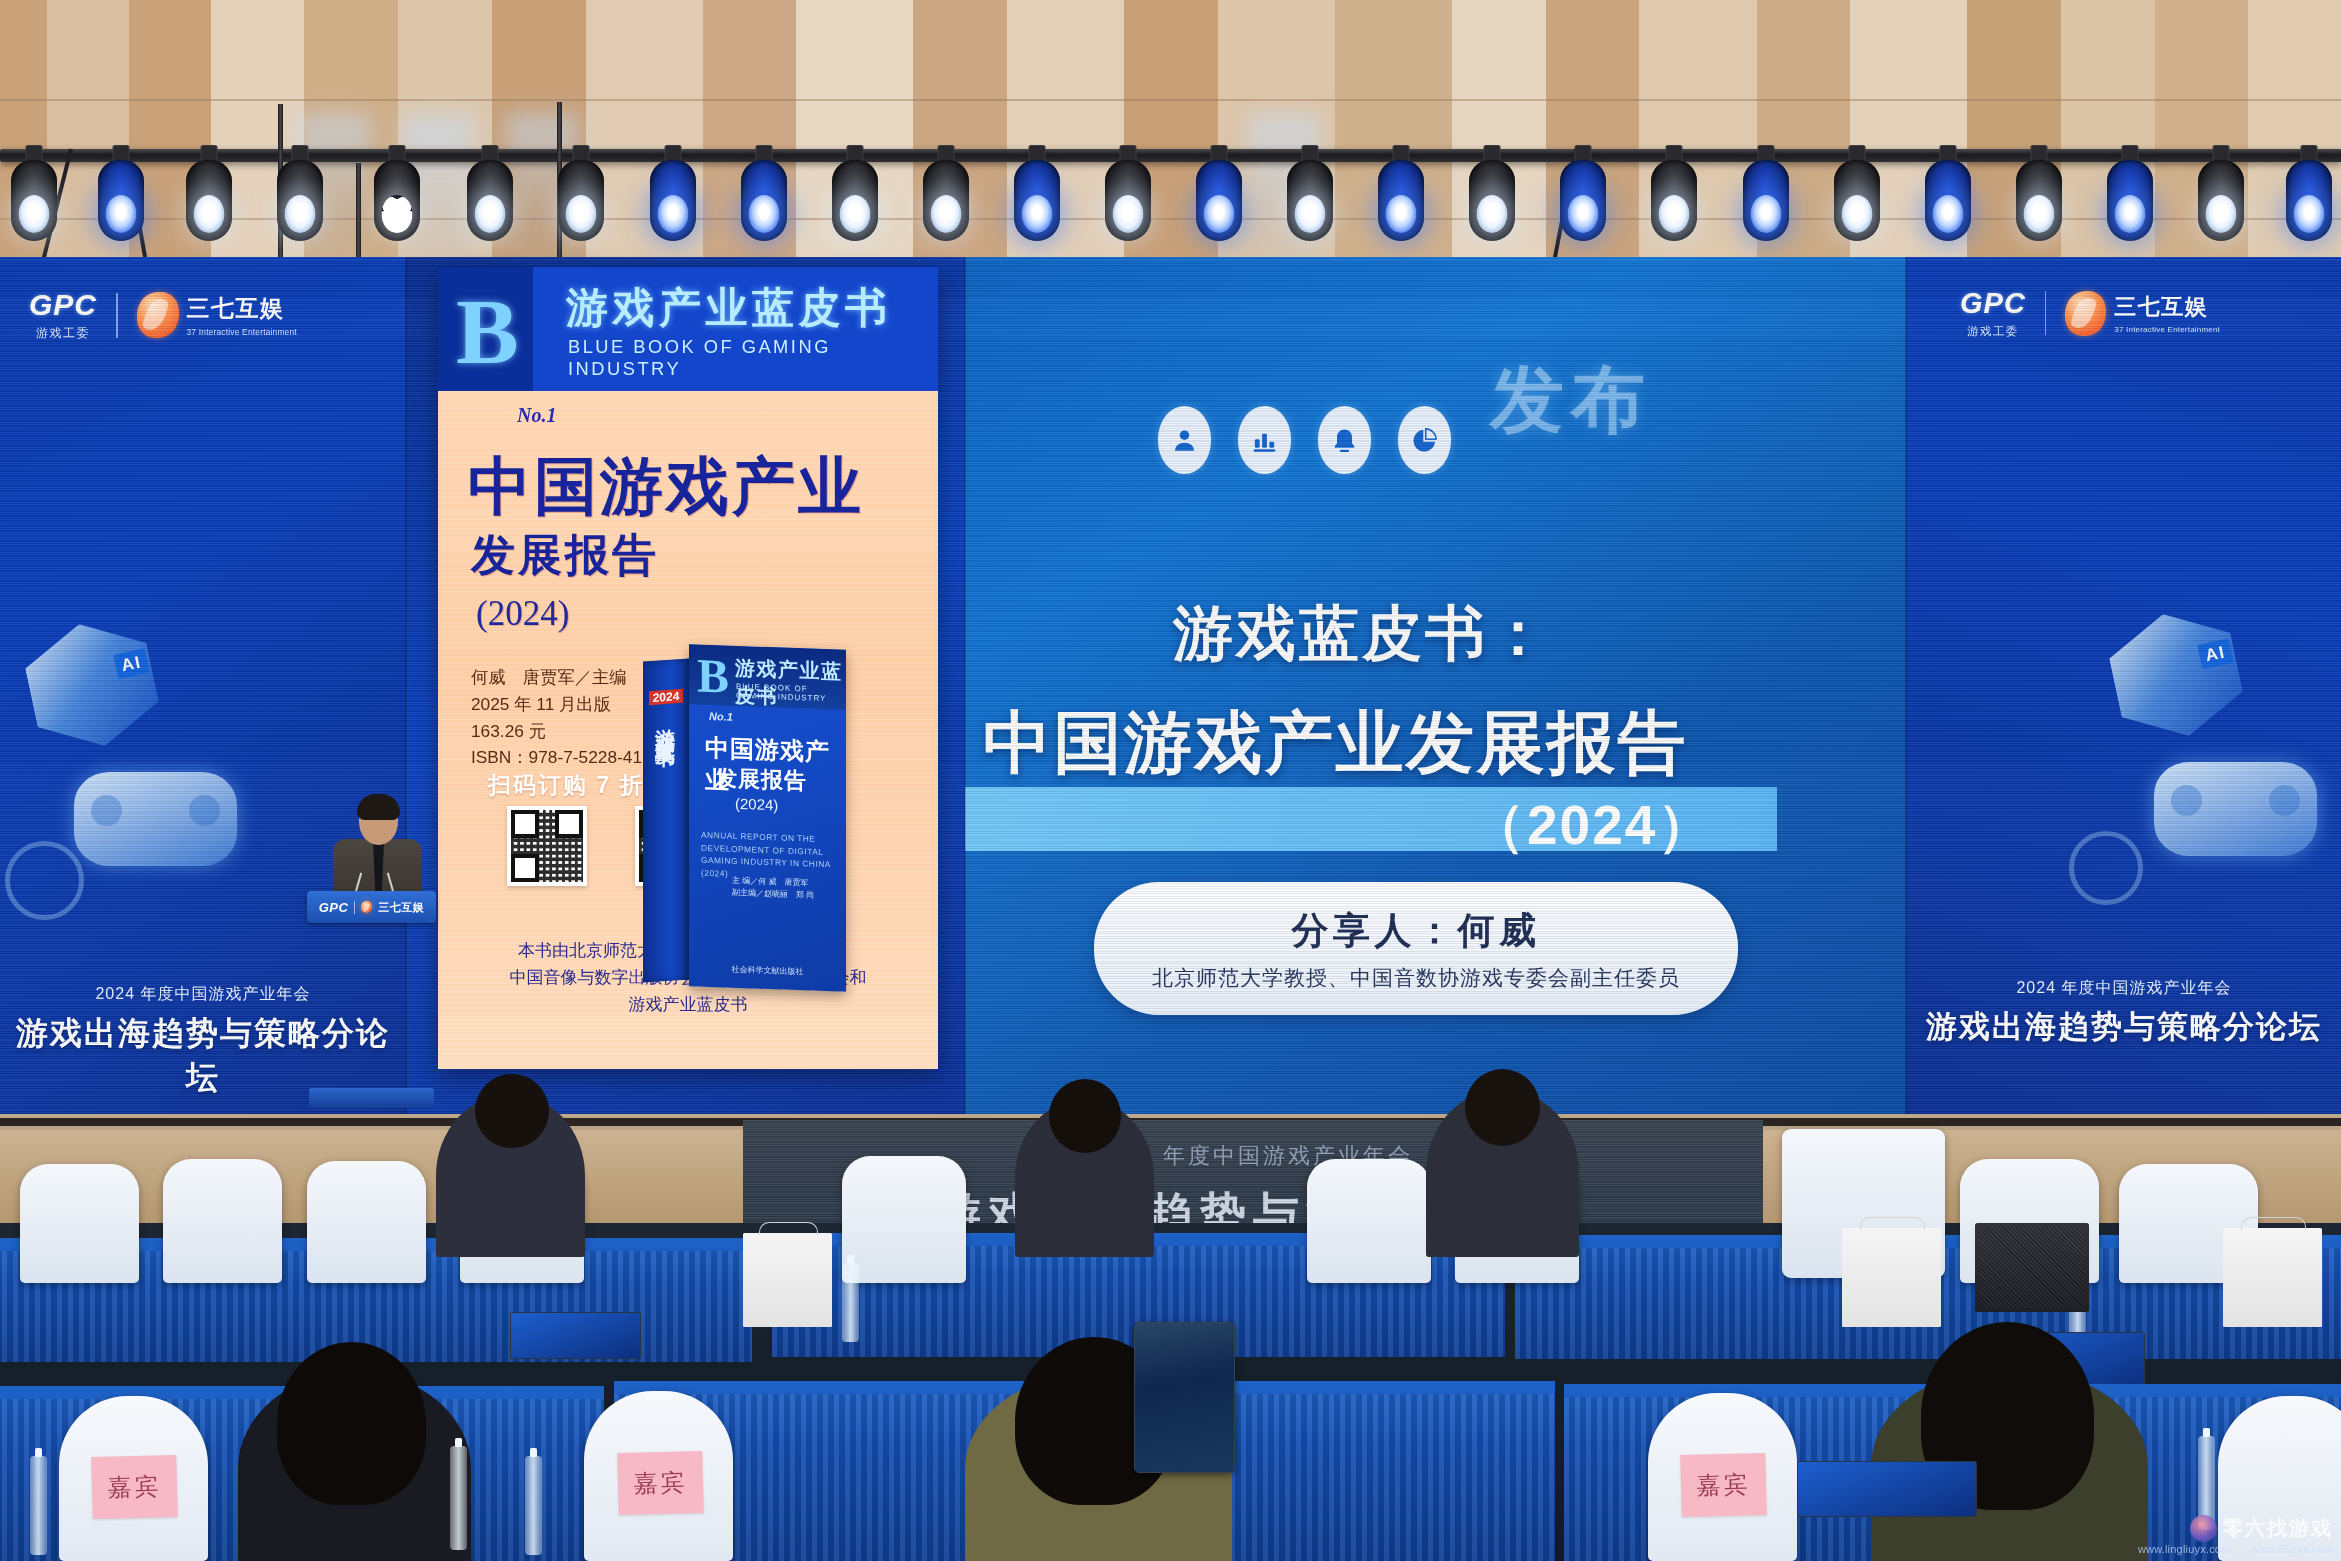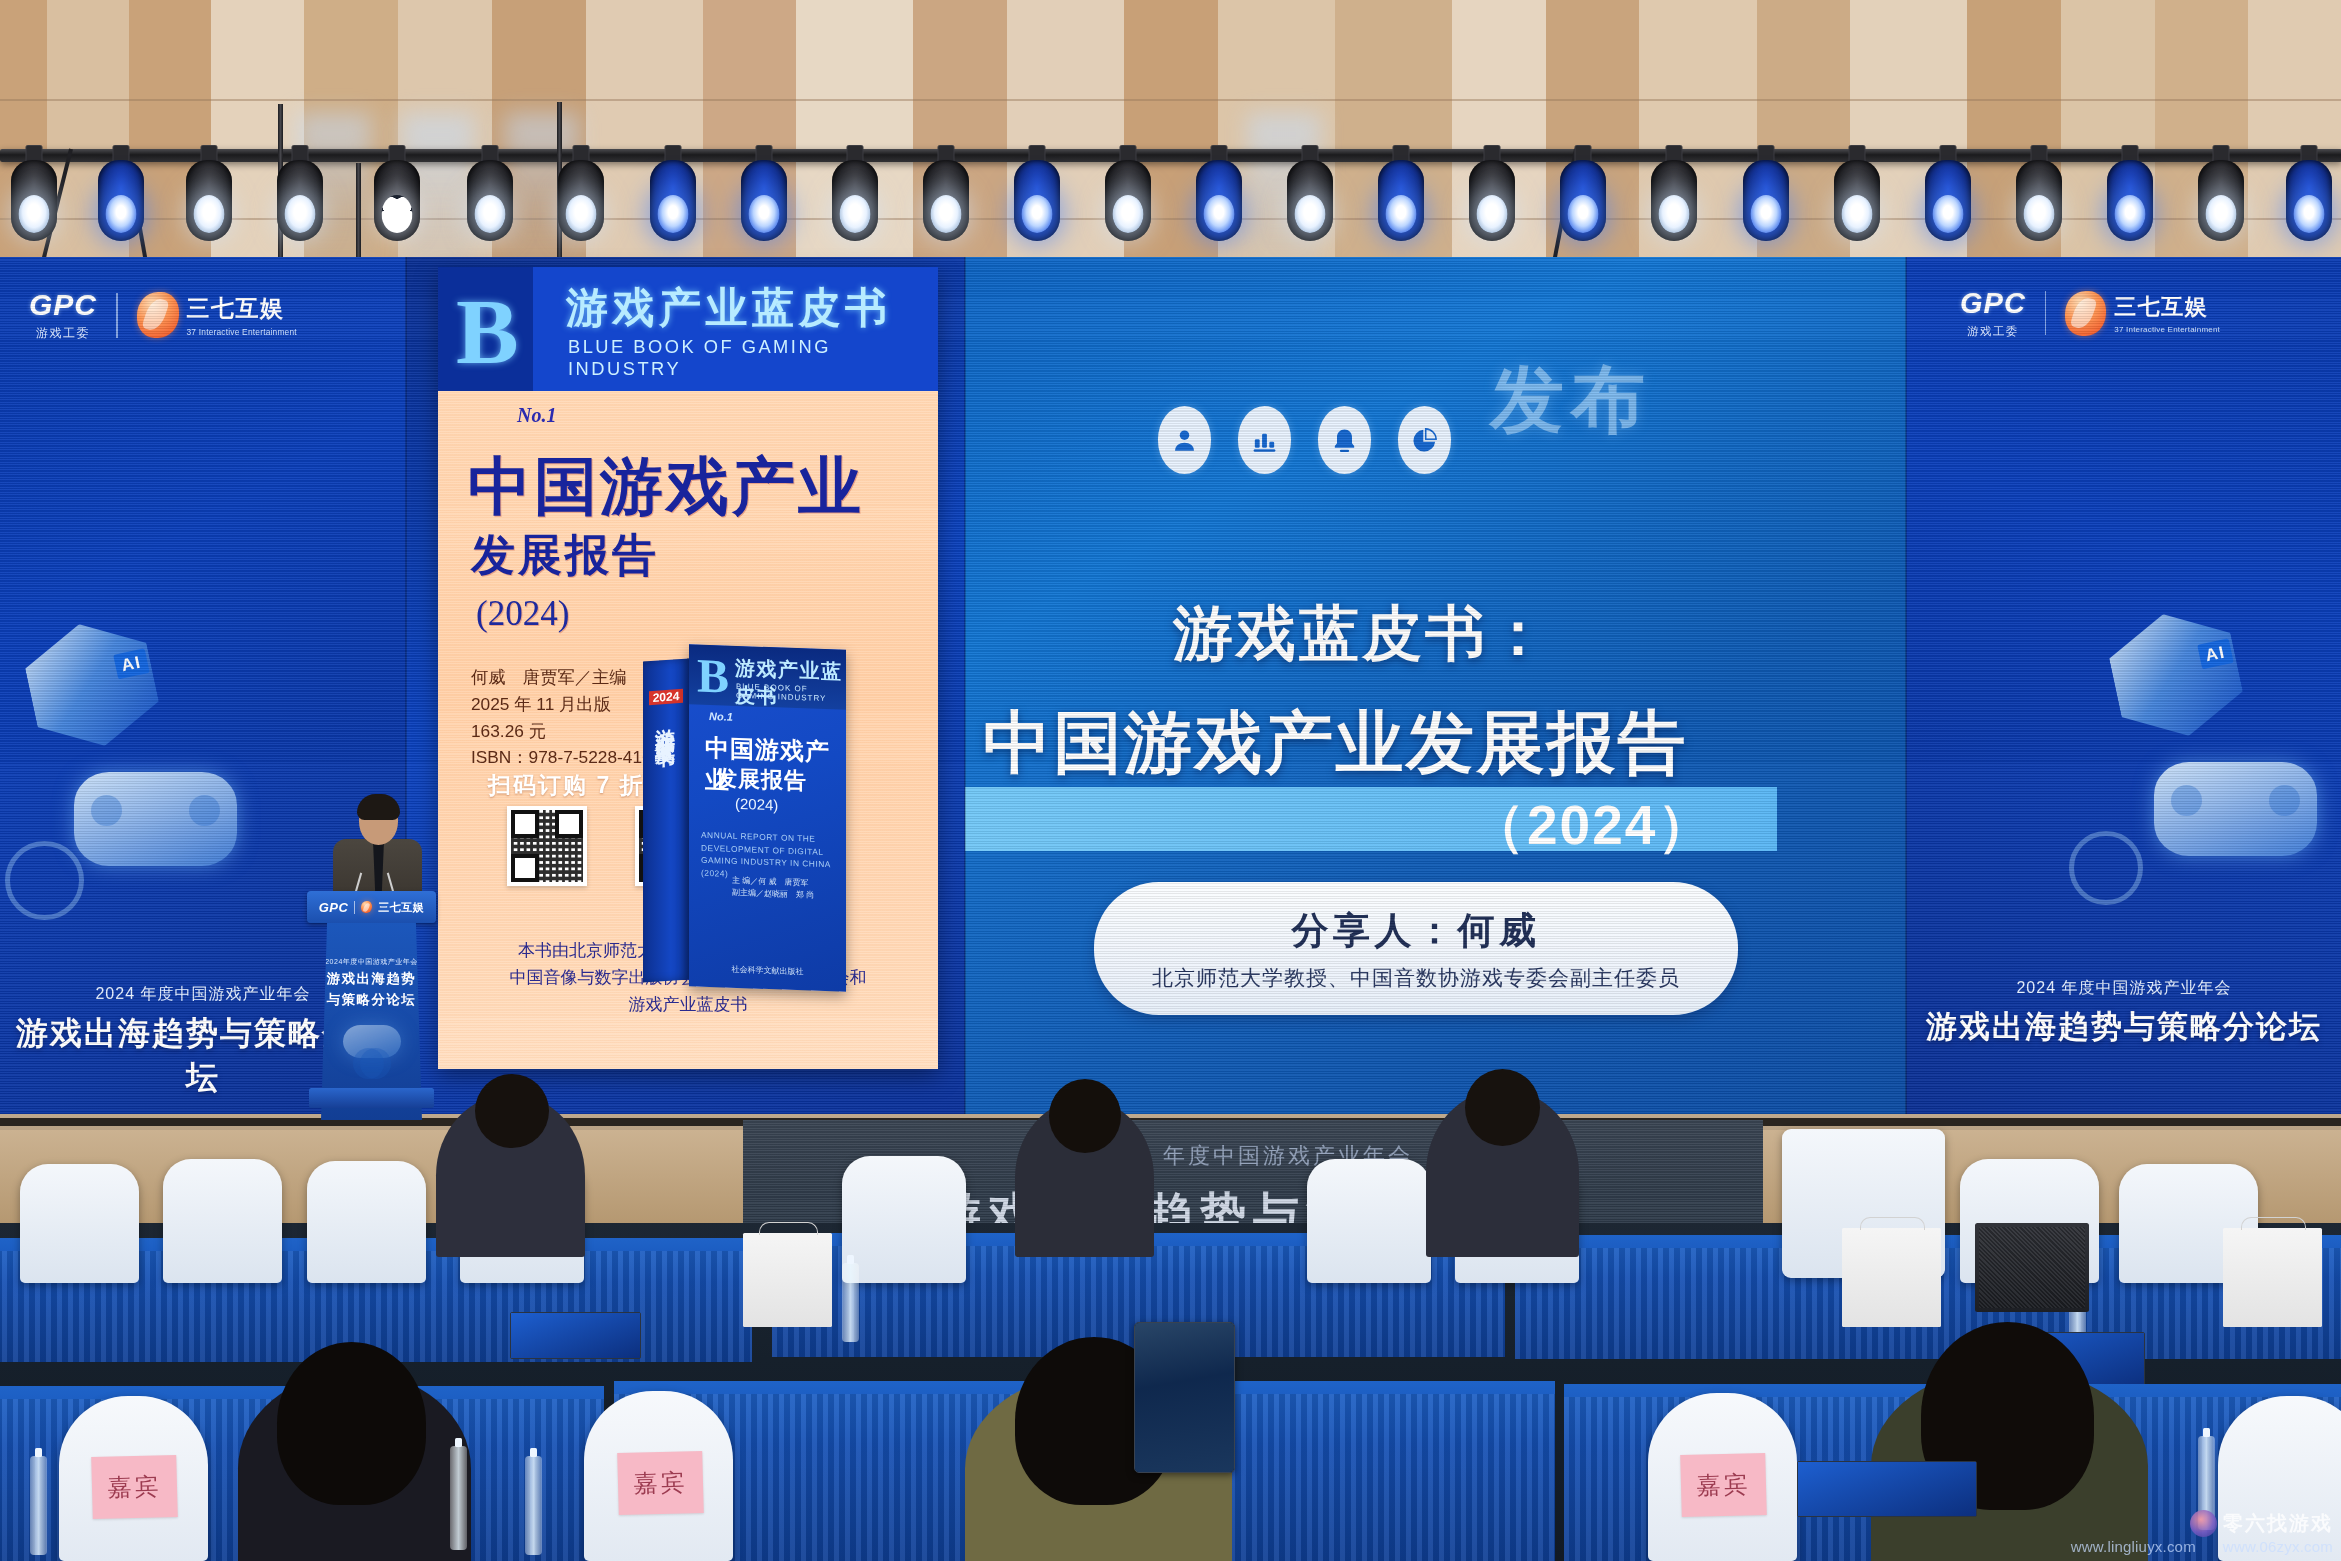--- a/index.html
+++ b/index.html
@@ -256,21 +256,21 @@
   .speaker-box{position:absolute;background:linear-gradient(180deg,#32343a,#1d1f24);border-radius:2.5px;}
   .speaker-box::after{content:"";position:absolute;inset:4px;border-radius:1.5px;
         background:repeating-linear-gradient(45deg,rgba(255,255,255,.05) 0 1.5px,rgba(0,0,0,.2) 1.5px 3px);}
 
   
   .wm{position:absolute;right:9px;bottom:6px;display:flex;flex-direction:column;align-items:flex-end;gap:1px;}
   .wm-row{display:flex;align-items:center;gap:6px;}
   .wm-logo{width:27px;height:27px;border-radius:50%;
         background:radial-gradient(circle at 40% 35%,#ff9aa2,#7b5cc4 55%,#3a3f9b);opacity:.85;}
   .wm-cn{color:rgba(255,255,255,.78);font-weight:bold;letter-spacing:2px;font-size:20px;}
-  .wm-urls{display:flex;gap:27px;color:rgba(200,220,255,.72);font-size:15px;letter-spacing:0.2px;}
+  .wm-urls{display:flex;gap:21px;color:rgba(200,220,255,.72);font-size:11px;letter-spacing:0.2px;}
 </style>
 </head>
 <body>
 
 <div id="stage">
 
   <div class="wall"></div>
   <div class="wall-seam" style="top:99px"></div>
   <div class="wall-seam" style="top:218px"></div>
 
@@ -616,26 +616,20 @@
   <div class="mic" style="left:347px;top:871px;height:48px;transform:rotate(16deg);"></div>
   <div class="mic" style="left:400px;top:871px;height:48px;transform:rotate(-16deg);"></div>
 
   <div class="podium">
     <div class="pod-top">
       <span style="color:#fff;font-weight:bold;font-style:italic;font-size:13px;letter-spacing:0.5px">GPC</span>
       <span style="width:1px;height:13px;background:rgba(255,255,255,.6)"></span>
       <span class="sq-mark" style="width:11px;height:12px"></span>
       <span style="color:#fff;font-weight:bold;font-size:11px;letter-spacing:0.5px">三七互娱</span>
     </div>
-    <div class="pod-body">
-      <span class="pod-y" style="font-size:7px">2024年度中国游戏产业年会</span>
-      <span class="pod-t" style="font-size:13.4px">游戏出海趋势</span>
-      <span class="pod-t" style="font-size:13.4px">与策略分论坛</span>
-      <span class="pad" style="position:relative;width:58px;height:33px;margin-top:13px;opacity:.6"></span>
-    </div>
     <div class="pod-base"></div>
   </div>
 
   <div class="hall">
 
     <div class="table" style="left:-20px;top:15px;width:772px;height:124px;"></div>
     <div class="table" style="left:772px;top:10px;width:733px;height:124px;"></div>
     <div class="table" style="left:1515px;top:12px;width:851px;height:124px;"></div>
 
     <div class="chair" style="left:20px;top:-59px;width:119px;height:119px;"></div>

